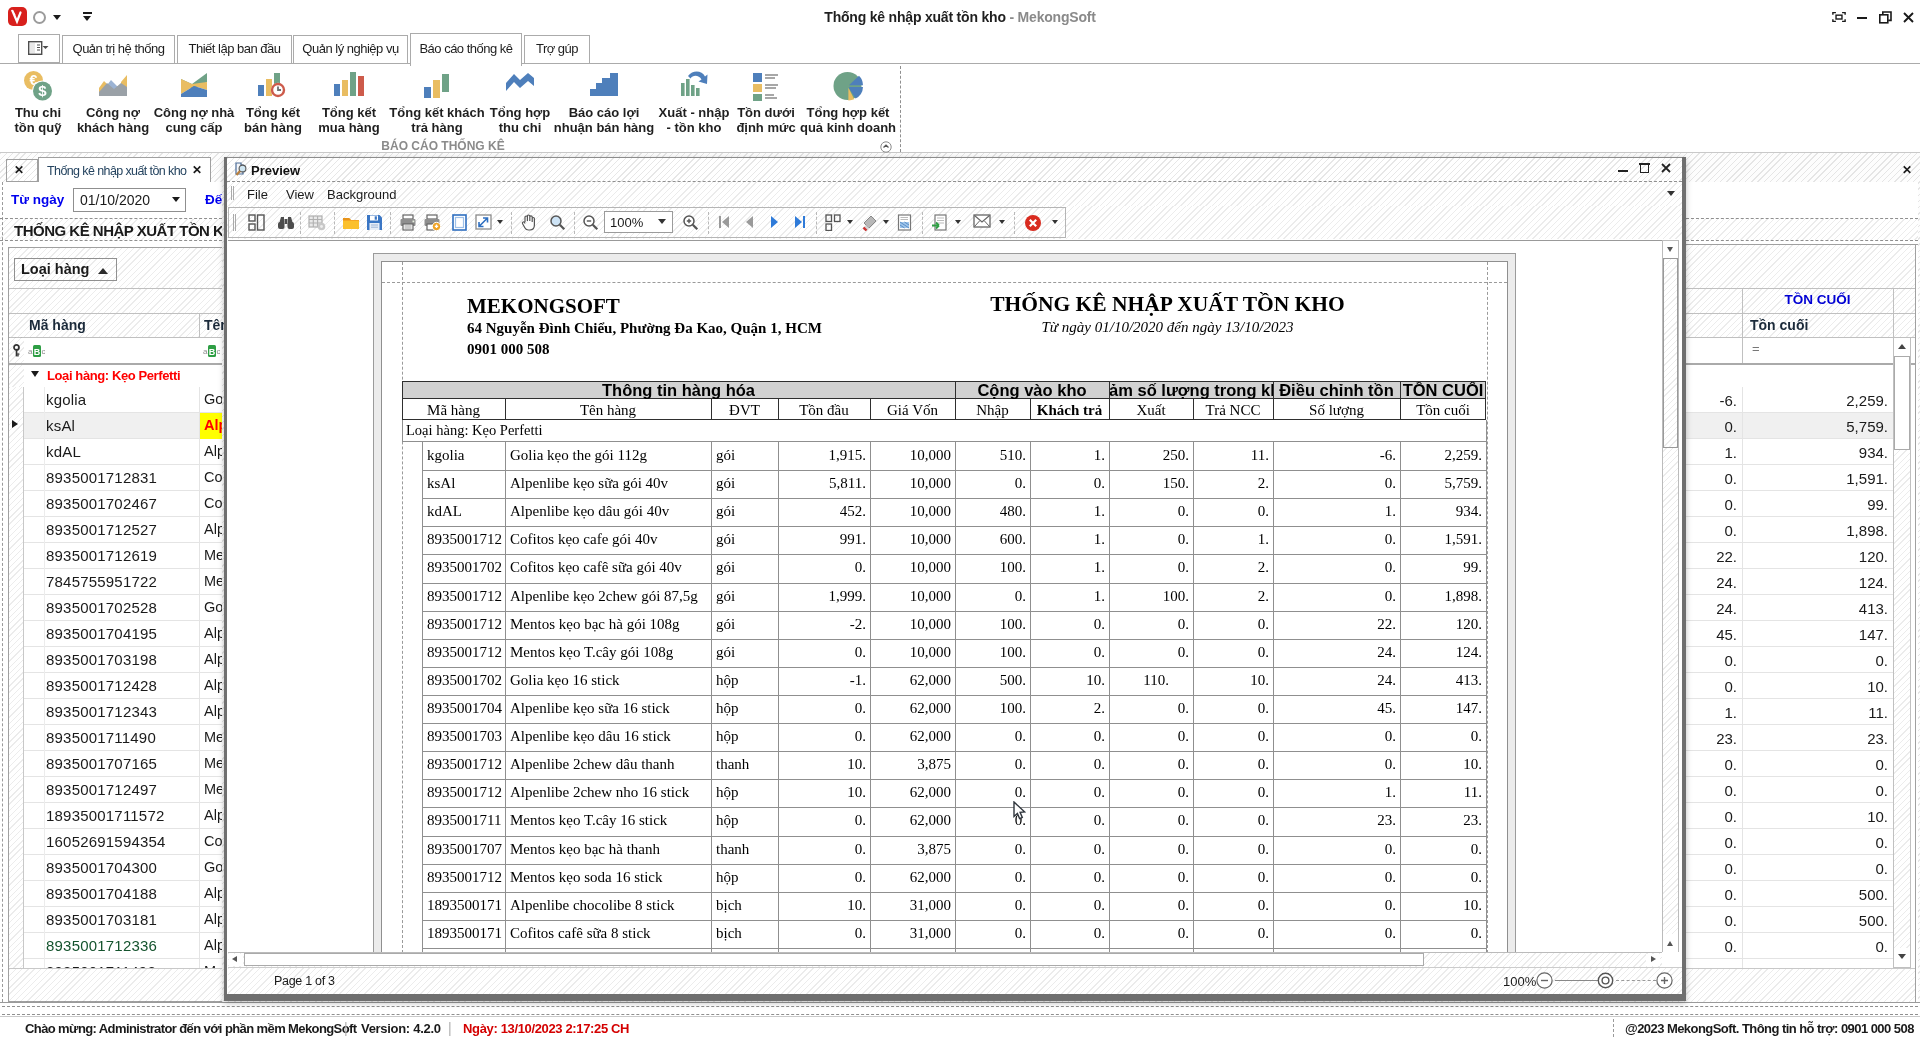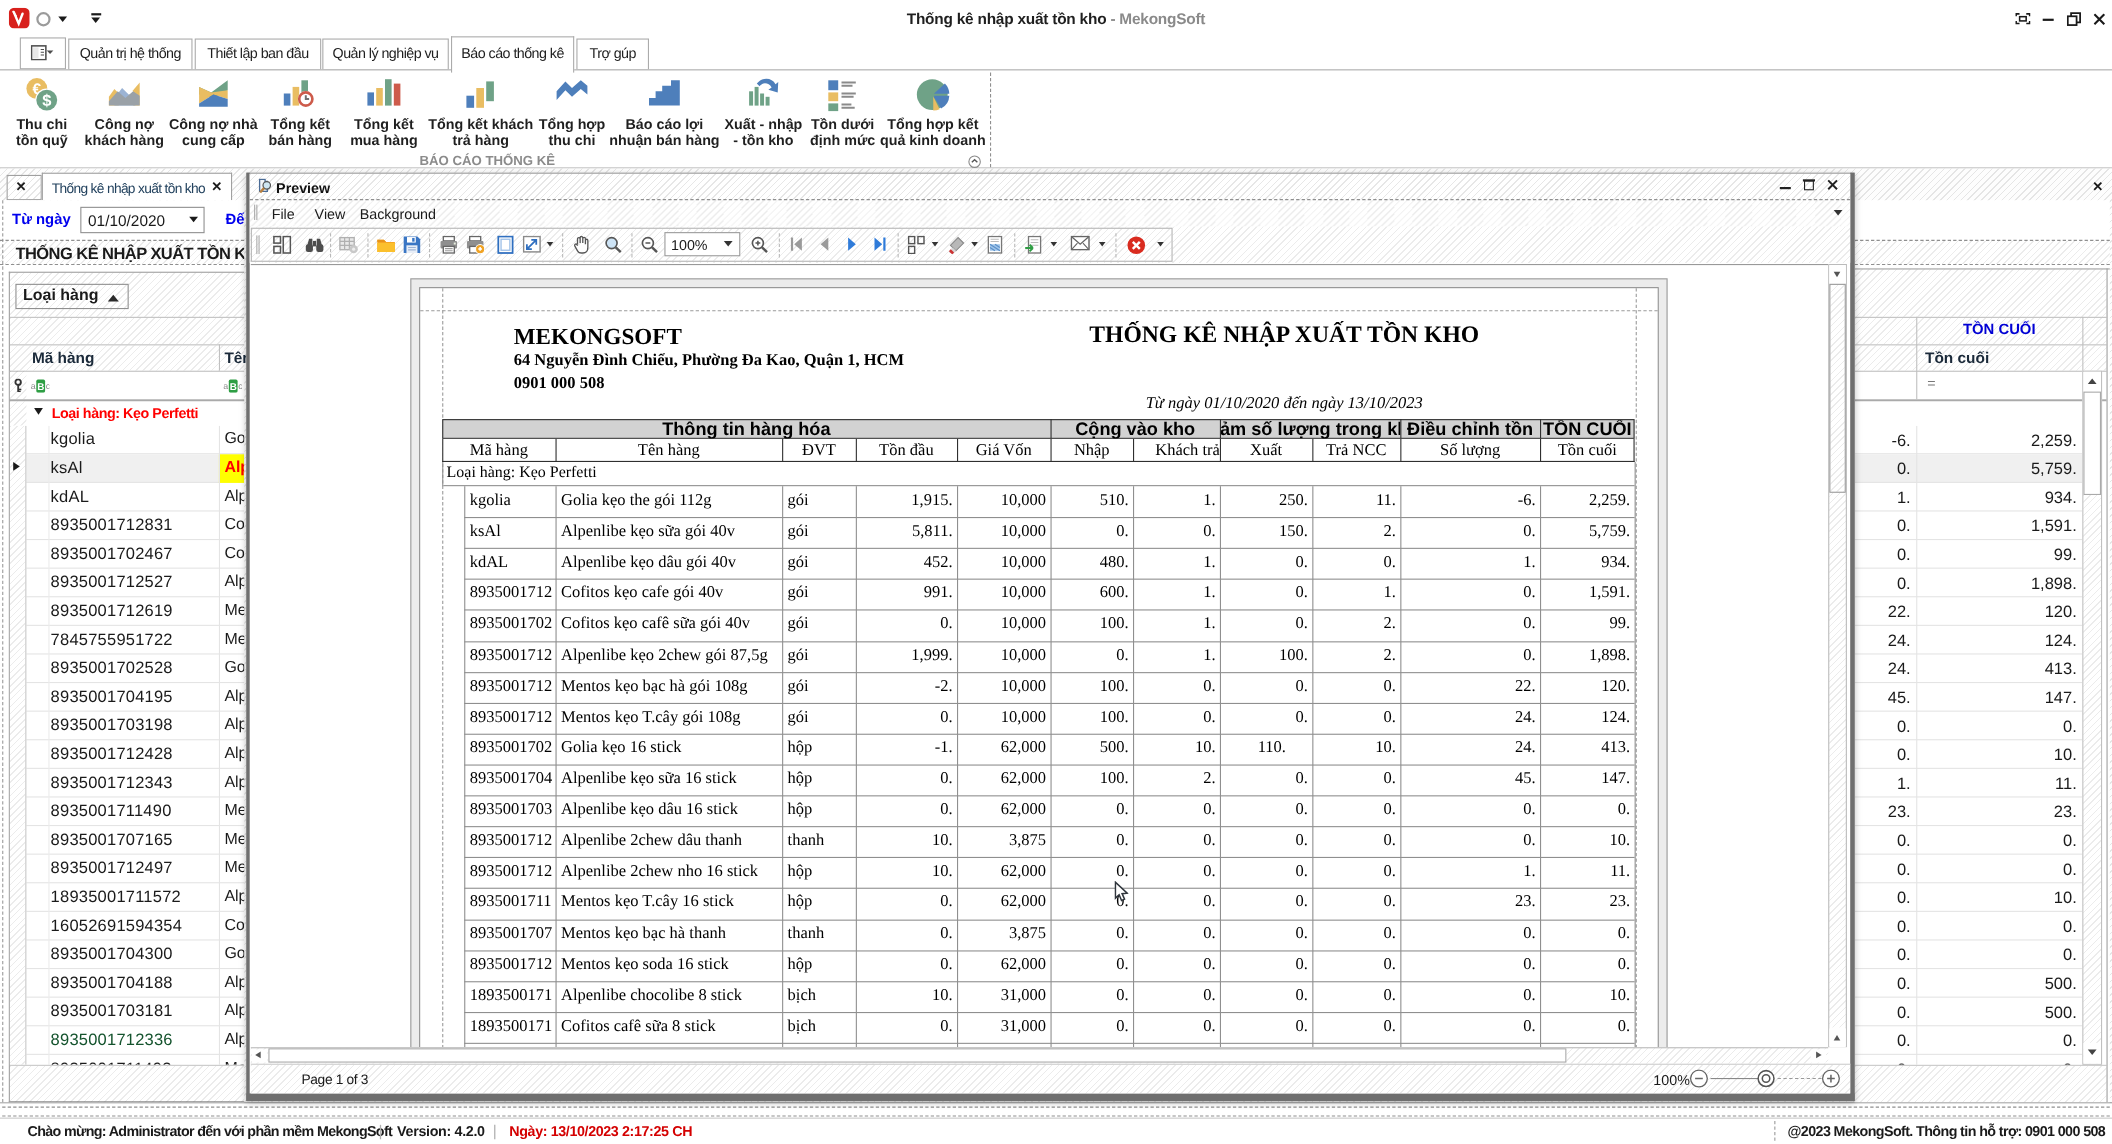--- a/index.html
+++ b/index.html
@@ -525,39 +525,39 @@
 <div class="abs" style="left:4px;top:83px;width:1434px;height:712px;background:#fff;border-top:1px solid #999;overflow:hidden;">
 <div class="abs" style="left:145px;top:12px;width:1143px;height:700px;background:#ececec;border:1px solid #9b9b9b;"></div>
 <div class="abs" style="left:153px;top:20px;width:1127px;height:692px;background:#fff;border:1px solid #8f8f8f;"></div>
 <div class="abs" style="left:174px;top:21px;width:0;height:691px;border-left:1px dashed #9a9a9a;"></div>
 <div class="abs" style="left:1259px;top:21px;width:0;height:691px;border-left:1px dashed #9a9a9a;"></div>
 <div class="abs" style="left:154px;top:41px;width:1125px;height:0;border-top:1px dashed #9a9a9a;"></div>
 <div class="abs serif" style="left:239px;top:53px;font-size:21px;font-weight:bold;color:#000;">MEKONGSOFT</div>
 <div class="abs serif" style="left:239px;top:79px;font-size:15px;font-weight:bold;color:#000;">64 Nguyễn Đình Chiểu, Phường Đa Kao, Quận 1, HCM</div>
 <div class="abs serif" style="left:239px;top:100px;font-size:15px;font-weight:bold;color:#000;">0901 000 508</div>
 <div class="abs serif" style="left:672px;top:51px;width:535px;text-align:center;font-size:21.5px;font-weight:bold;color:#000;">THỐNG KÊ NHẬP XUẤT TỒN KHO</div>
-<div class="abs serif" style="left:672px;top:78px;width:535px;text-align:center;font-size:15px;font-style:italic;color:#000;margin-top:40px;">Từ ngày 01/10/2020 đến ngày 13/10/2023</div>
+<div class="abs serif" style="left:672px;top:78px;width:535px;text-align:center;font-size:15px;font-style:italic;color:#000;">Từ ngày 01/10/2020 đến ngày 13/10/2023</div>
 <div class="abs" style="left:174px;top:140px;width:1084px;height:18px;background:#d2d2d2;border:1px solid #2f2f2f;"></div>
 <div class="abs" style="left:174px;top:141px;width:553px;height:17px;overflow:hidden;display:flex;justify-content:center;font-size:16.5px;font-weight:bold;color:#000;white-space:nowrap;line-height:17px;">Thông tin hàng hóa</div>
 <div class="abs" style="left:727px;top:141px;width:154px;height:17px;overflow:hidden;display:flex;justify-content:center;font-size:16.5px;font-weight:bold;color:#000;white-space:nowrap;line-height:17px;">Cộng vào kho</div>
 <div class="abs" style="left:881px;top:141px;width:164px;height:17px;overflow:hidden;display:flex;justify-content:center;font-size:16.5px;font-weight:bold;color:#000;white-space:nowrap;line-height:17px;">Giảm số lượng trong kho</div>
 <div class="abs" style="left:1045px;top:141px;width:127px;height:17px;overflow:hidden;display:flex;justify-content:center;font-size:16.5px;font-weight:bold;color:#000;white-space:nowrap;line-height:17px;">Điều chỉnh tồn</div>
 <div class="abs" style="left:1172px;top:141px;width:86px;height:17px;overflow:hidden;display:flex;justify-content:center;font-size:16.5px;font-weight:bold;color:#000;white-space:nowrap;line-height:17px;">TỒN CUỐI</div>
 <div class="abs" style="left:727px;top:140px;width:0;height:18px;border-left:1px solid #2f2f2f;"></div>
 <div class="abs" style="left:881px;top:140px;width:0;height:18px;border-left:1px solid #2f2f2f;"></div>
 <div class="abs" style="left:1045px;top:140px;width:0;height:18px;border-left:1px solid #2f2f2f;"></div>
 <div class="abs" style="left:1172px;top:140px;width:0;height:18px;border-left:1px solid #2f2f2f;"></div>
 <div class="abs" style="left:174px;top:158px;width:1084px;height:21px;background:#fff;border:1px solid #2f2f2f;border-top:none;"></div>
 <div class="abs serif" style="left:174px;top:160px;width:103px;text-align:center;font-size:15px;color:#000;line-height:18px;">Mã hàng</div>
 <div class="abs serif" style="left:277px;top:160px;width:206px;text-align:center;font-size:15px;color:#000;line-height:18px;">Tên hàng</div>
 <div class="abs serif" style="left:483px;top:160px;width:67px;text-align:center;font-size:15px;color:#000;line-height:18px;">ĐVT</div>
 <div class="abs serif" style="left:550px;top:160px;width:92px;text-align:center;font-size:15px;color:#000;line-height:18px;">Tồn đầu</div>
 <div class="abs serif" style="left:642px;top:160px;width:85px;text-align:center;font-size:15px;color:#000;line-height:18px;">Giá Vốn</div>
 <div class="abs serif" style="left:727px;top:160px;width:75px;text-align:center;font-size:15px;color:#000;line-height:18px;">Nhập</div>
-<div class="abs serif" style="left:802px;top:160px;width:79px;text-align:right;font-size:15px;color:#000;line-height:18px;">Khách trả</div>
+<div class="abs serif" style="left:802px;top:160px;width:79px;text-align:center;font-size:15px;color:#000;line-height:18px;font-weight:bold;">Khách trả</div>
 <div class="abs serif" style="left:881px;top:160px;width:84px;text-align:center;font-size:15px;color:#000;line-height:18px;">Xuất</div>
 <div class="abs serif" style="left:965px;top:160px;width:80px;text-align:center;font-size:15px;color:#000;line-height:18px;">Trả NCC</div>
 <div class="abs serif" style="left:1045px;top:160px;width:127px;text-align:center;font-size:15px;color:#000;line-height:18px;">Số lượng</div>
 <div class="abs serif" style="left:1172px;top:160px;width:86px;text-align:center;font-size:15px;color:#000;line-height:18px;">Tồn cuối</div>
 <div class="abs" style="left:277px;top:158px;width:0;height:21px;border-left:1px solid #2f2f2f;"></div>
 <div class="abs" style="left:483px;top:158px;width:0;height:21px;border-left:1px solid #2f2f2f;"></div>
 <div class="abs" style="left:550px;top:158px;width:0;height:21px;border-left:1px solid #2f2f2f;"></div>
 <div class="abs" style="left:642px;top:158px;width:0;height:21px;border-left:1px solid #2f2f2f;"></div>
 <div class="abs" style="left:727px;top:158px;width:0;height:21px;border-left:1px solid #2f2f2f;"></div>
 <div class="abs" style="left:802px;top:158px;width:0;height:21px;border-left:1px solid #2f2f2f;"></div>

